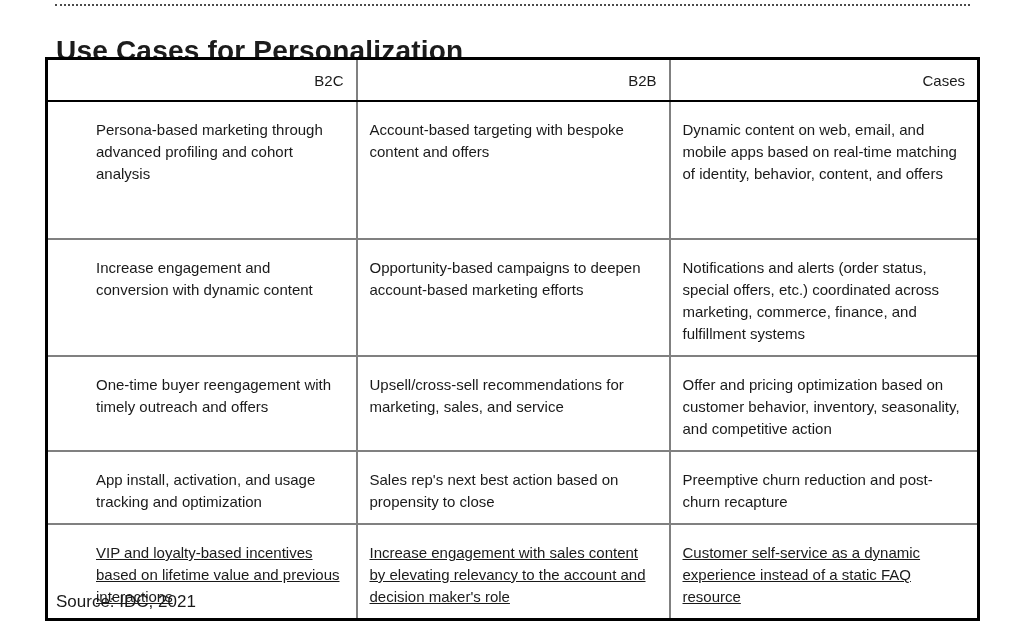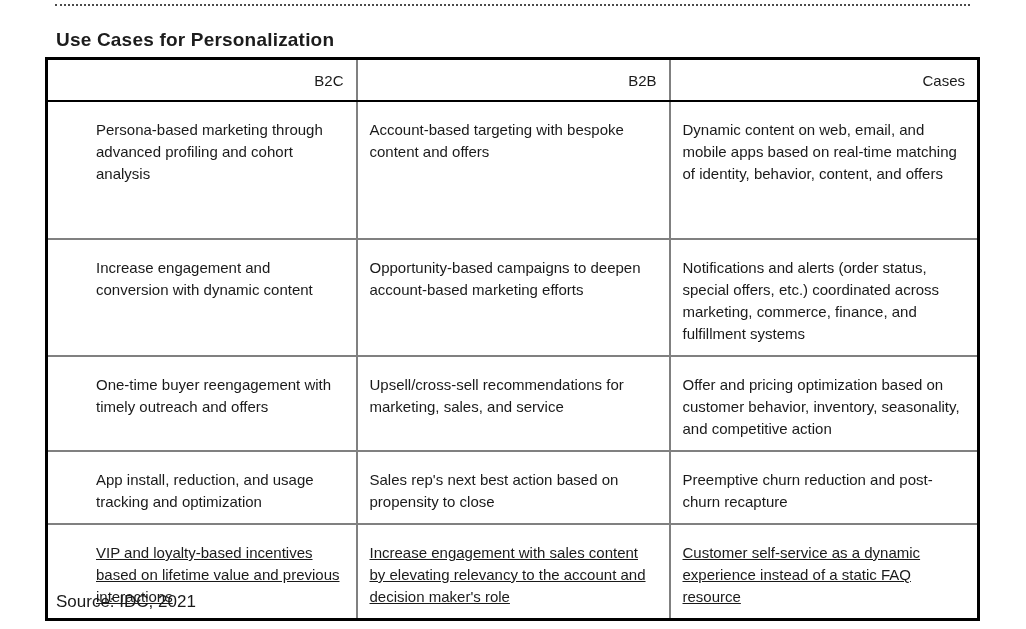--- a/index.html
+++ b/index.html
@@ -20,21 +20,21 @@
     position: absolute;
     left: 55px;
     top: 4px;
     width: 915px;
     border-top: 2px dotted #4a4a4a;
   }
   .doc-title {
     position: absolute;
     left: 56px;
     top: 16px;
-    font-size: 19px;
+    font-size: 28px;
     font-weight: bold;
     letter-spacing: 0.2px;
     color: #1c1c1c;
   }
   table.usecase-table {
     position: absolute;
     left: 45px;
     top: 57px;
     width: 932px;
     border-collapse: collapse;
@@ -121,21 +121,21 @@
         <td>Increase engagement and conversion with dynamic content</td>
         <td>Opportunity-based campaigns to deepen account-based marketing efforts</td>
         <td>Notifications and alerts (order status, special offers, etc.) coordinated across marketing, commerce, finance, and fulfillment systems</td>
       </tr>
       <tr>
         <td>One-time buyer reengagement with timely outreach and offers</td>
         <td>Upsell/cross-sell recommendations for marketing, sales, and service</td>
         <td>Offer and pricing optimization based on customer behavior, inventory, seasonality, and competitive action</td>
       </tr>
       <tr>
-        <td>App install, reduction, and usage tracking and optimization</td>
+        <td>App install, activation, and usage tracking and optimization</td>
         <td>Sales rep's next best action based on propensity to close</td>
         <td>Preemptive churn reduction and post-churn recapture</td>
       </tr>
       <tr>
         <td>VIP and loyalty-based incentives based on lifetime value and previous interactions</td>
         <td>Increase engagement with sales content by elevating relevancy to the account and decision maker's role</td>
         <td>Customer self-service as a dynamic experience instead of a static FAQ resource</td>
       </tr>
     </tbody>
   </table>

